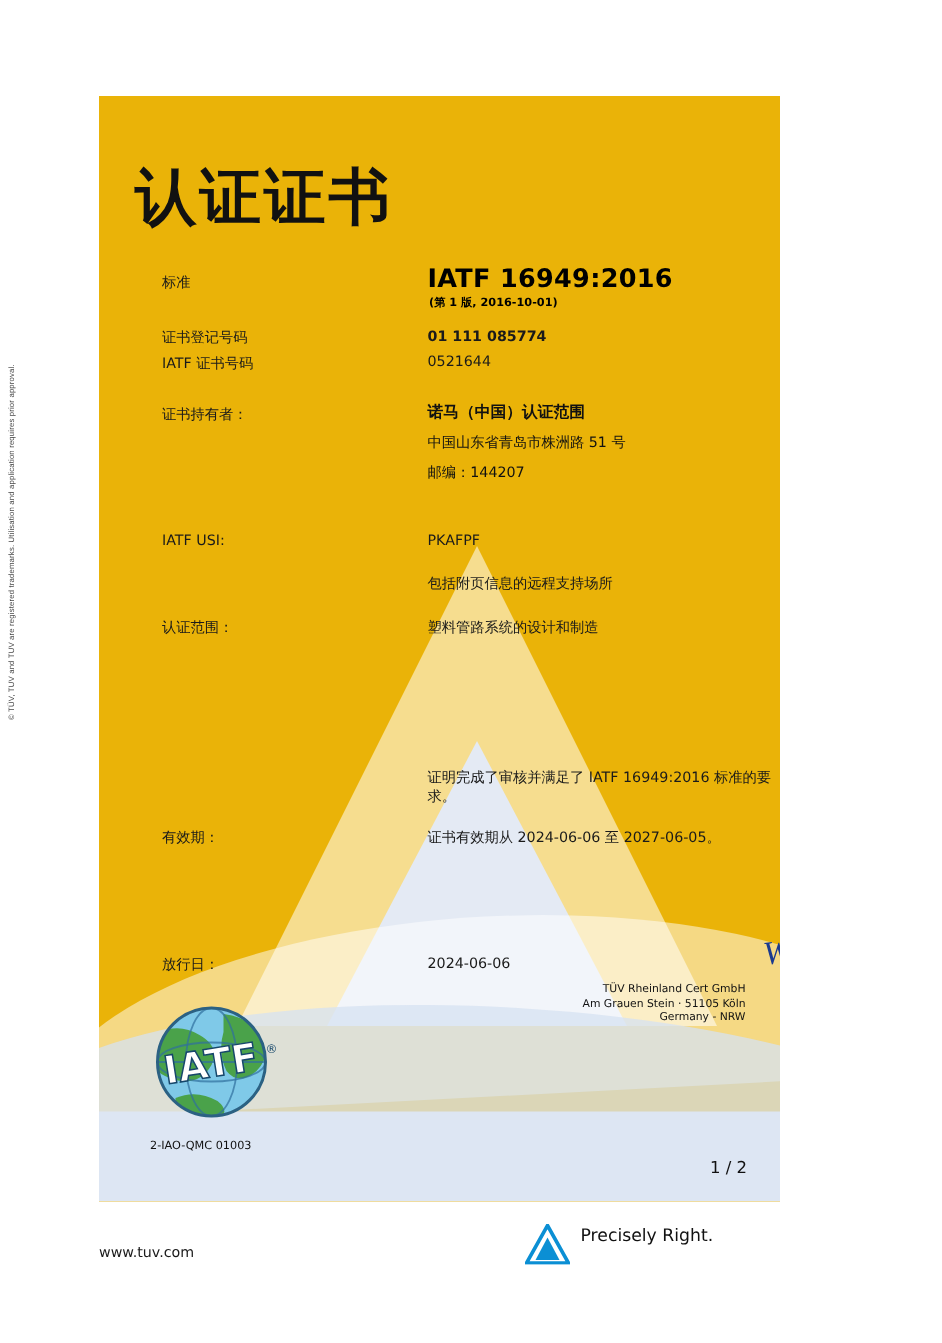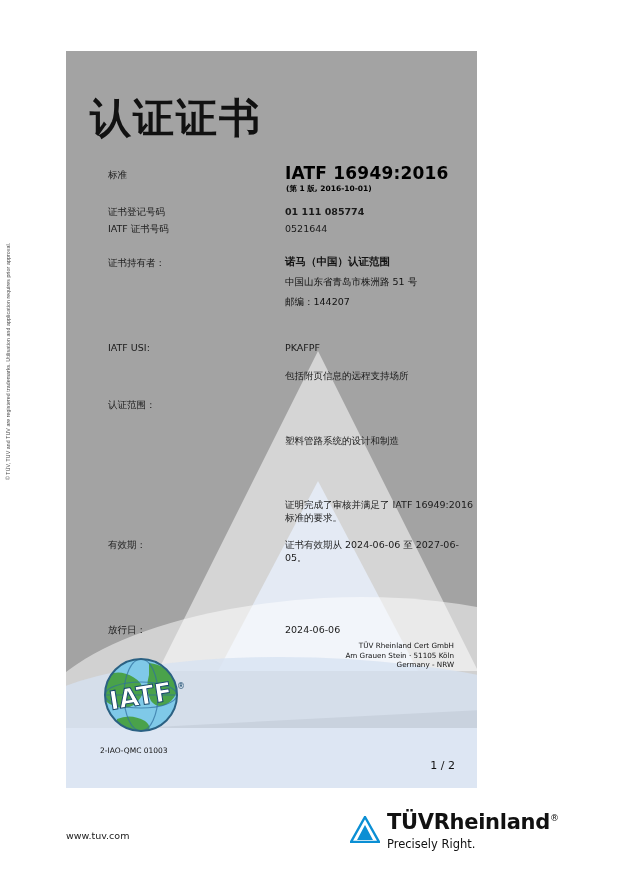--- a/index.html
+++ b/index.html
@@ -27,24 +27,24 @@
     color: #4a4a4a;
     letter-spacing: 0.1px;
     white-space: nowrap;
     line-height: 8px;
   }
 
   
   .cert {
     position: absolute;
     left: 66px;
-    top: 51px;
-    width: 411px;
+    top: 64px;
+    width: 454px;
     height: 737px;
-    background: #a3a3a3;
+    background: #eab308;
     overflow: hidden;
   }
 
   
   .wm-tri {
     position: absolute;
     left: 92px;
     top: 300px;
     width: 0;
     height: 0;
@@ -284,21 +284,21 @@
     <div class="lbl" style="left:24px; top:206px;">证书持有者：</div>
     <div class="holder-name">诺马（中国）认证范围</div>
     <div class="holder-addr1">中国山东省青岛市株洲路 51 号</div>
     <div class="holder-addr2">邮编：144207</div>
 
     <div class="lbl" style="left:24px; top:291px;">IATF USI:</div>
     <div class="val" style="left:219px; top:291px;">PKAFPF</div>
     <div class="val" style="left:219px; top:319px;">包括附页信息的远程支持场所</div>
 
     <div class="lbl" style="left:24px; top:348px;">认证范围：</div>
-    <div class="val" style="left:219px; top:348px;margin-top:36px;">塑料管路系统的设计和制造</div>
+    <div class="val" style="left:219px; top:348px;">塑料管路系统的设计和制造</div>
 
     <div class="val" style="left:219px; top:448px;">证明完成了审核并满足了 IATF 16949:2016 标准的要求。</div>
 
     <div class="lbl" style="left:24px; top:488px;">有效期：</div>
     <div class="val" style="left:219px; top:488px;">证书有效期从 2024-06-06 至 2027-06-05。</div>
 
     <div class="lbl" style="left:24px; top:573px;">放行日：</div>
     <div class="val" style="left:219px; top:573px;">2024-06-06</div>
 
     <div class="sig">WCL</div>
@@ -338,18 +338,15 @@
 <div class="footer-url">www.tuv.com</div>
 
 <div class="tuv-block">
   <span class="tuv-tri">
     <svg width="30" height="27" viewBox="0 0 30 27">
       <polygon points="15,1 29,26 1,26" fill="none" stroke="#0b8fd4" stroke-width="2.4"></polygon>
       <polygon points="15,9 23,24 7,24" fill="#0b8fd4"></polygon>
     </svg>
   </span>
   <span class="tuv-text-wrap">
-    <span class="tuv-name">
-      <span>TÜVRheinland</span><span class="reg">®</span>
-    </span>
     <div class="tuv-slogan">Precisely Right.</div>
   </span>
 </div>
 
 </body></html>

